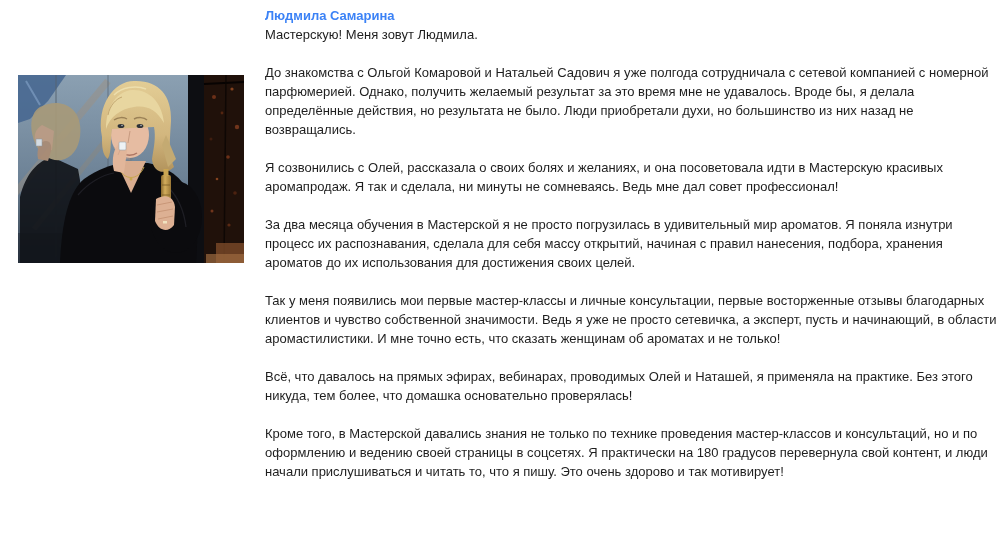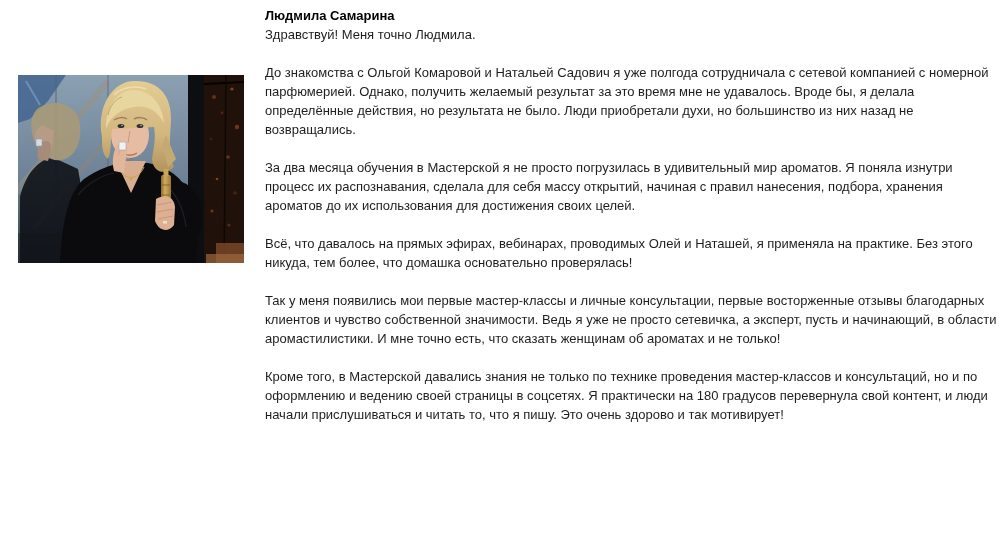--- a/index.html
+++ b/index.html
@@ -25,21 +25,21 @@
     left: 265px;
     top: 6px;
     width: 737px;
     font-size: 13px;
     line-height: 19px;
     color: #1e1e1e;
   }
   .author {
     display: block;
     font-weight: bold;
-    color: #000000;
+    color: #3b82f6;
     text-decoration: none;
     cursor: pointer;
   }
   .greeting { margin: 0; }
   .para { margin: 19px 0 0 0; }
 </style>
 </head>
 <body>
 
 <div class="page">
@@ -138,30 +138,31 @@
       <line x1="144" y1="110" x2="152" y2="110" stroke="#7a5c26" stroke-width="0.8"></line>
       <line x1="144" y1="120" x2="152" y2="120" stroke="#7a5c26" stroke-width="0.8"></line>
       <path d="M138,124 C148,118 156,122 157,132 L156,150 C150,158 141,156 137,146 Z" fill="#ddb093"></path>
       <path d="M139,130 L154,127 M139,137 L155,134 M140,144 L155,141" stroke="#c08d6e" stroke-width="0.9" fill="none" opacity="0.8"></path>
       <rect x="145" y="146" width="4" height="2.5" fill="#f0e2c0"></rect>
     </svg>
   </div>
 
   <div class="content">
     <a class="author" href="#">Людмила Самарина</a>
-    <p class="greeting">Здравствуй! Меня точно Людмила.</p>
+    <p class="greeting">Мастерскую! Меня зовут Людмила.</p>
     <div>
 
         <p class="para">До знакомства с Ольгой Комаровой и Натальей Садович я уже полгода сотрудничала с сетевой компанией с номерной парфюмерией. Однако, получить желаемый результат за это время мне не удавалось. Вроде бы, я делала определённые действия, но результата не было. Люди приобретали духи, но большинство из них назад не возвращались.</p>
 
 
+        <p class="para">Я созвонились с Олей, рассказала о своих болях и желаниях, и она посоветовала идти в Мастерскую красивых аромапродаж. Я так и сделала, ни минуты не сомневаясь. Ведь мне дал совет профессионал!</p>
 
         <p class="para">За два месяца обучения в Мастерской я не просто погрузилась в удивительный мир ароматов. Я поняла изнутри процесс их распознавания, сделала для себя массу открытий, начиная с правил нанесения, подбора, хранения ароматов до их использования для достижения своих целей.</p>
 
+        <p class="para">Так у меня появились мои первые мастер-классы и личные консультации, первые восторженные отзывы благодарных клиентов и чувство собственной значимости. Ведь я уже не просто сетевичка, а эксперт, пусть и начинающий, в области аромастилистики. И мне точно есть, что сказать женщинам об ароматах и не только!</p>
+
         <p class="para">Всё, что давалось на прямых эфирах, вебинарах, проводимых Олей и Наташей, я применяла на практике. Без этого никуда, тем более, что домашка основательно проверялась!</p>
-
-        <p class="para">Так у меня появились мои первые мастер-классы и личные консультации, первые восторженные отзывы благодарных клиентов и чувство собственной значимости. Ведь я уже не просто сетевичка, а эксперт, пусть и начинающий, в области аромастилистики. И мне точно есть, что сказать женщинам об ароматах и не только!</p>
 
         <p class="para">Кроме того, в Мастерской давались знания не только по технике проведения мастер-классов и консультаций, но и по оформлению и ведению своей страницы в соцсетях. Я практически на 180 градусов перевернула свой контент, и люди начали прислушиваться и читать то, что я пишу. Это очень здорово и так мотивирует!</p>
       </div>
   </div>
 
 </div>
 
 </body></html>

